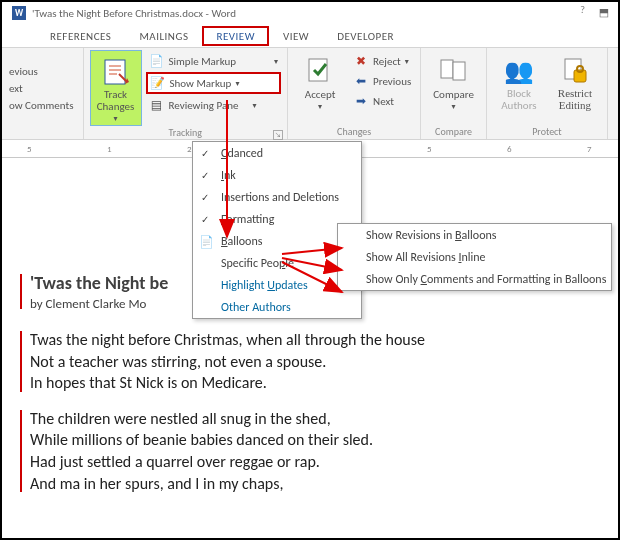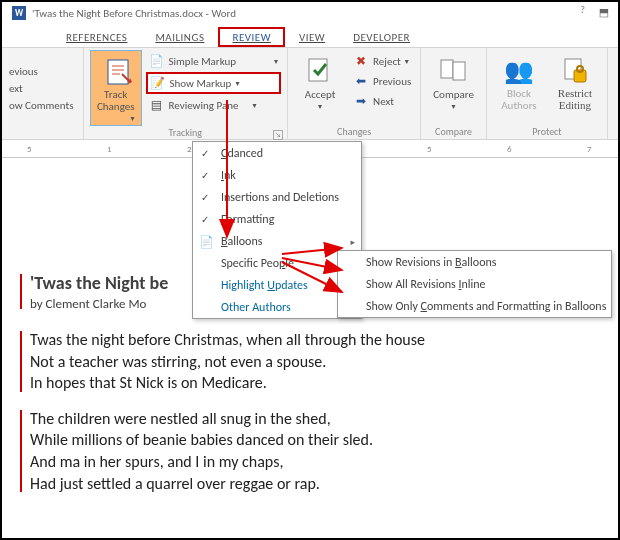--- a/index.html
+++ b/index.html
@@ -53,24 +53,23 @@
     line-height:14px;
     text-align:center;
     font-weight:bold;
     margin-right:6px;
   }
 
   
   .tabs {
     height: 24px;
     display: flex;
-    align-items: flex-end;
+    align-items: center;
     border-bottom: 1px solid #d4d4d4;
-    padding-left: 20px;
-    text-decoration: underline;
+    padding-left: 4px;
   }
   .tabs .ghost-tab { width: 30px; }
   .tab {
     padding: 4px 14px 3px;
     font-size: 11px;
     color: #555;
     letter-spacing: 0.5px;
     position: relative;
   }
   .tab.active {
@@ -123,21 +122,21 @@
     font-size:11px; color:#555;
     white-space:nowrap;
   }
   .big-btn {
     display:flex; flex-direction:column; align-items:center;
     justify-content:flex-start;
     padding: 2px 6px;
     min-width:52px;
     font-size:11px; color:#555;
   }
-  .big-btn.active { background:#fdba74; border:1px solid #7ab6e0;align-items:flex-end; }
+  .big-btn.active { background:#bef264; border:1px solid #7ab6e0; }
   .big-icon { width:32px; height:32px; display:flex; align-items:center; justify-content:center; font-size:24px; margin:2px 0; }
   .tri { font-size:8px; color:#555; }
   .icon-box { width:16px; height:16px; display:inline-flex; align-items:center; justify-content:center; font-size:12px; }
 
   .markup-highlight {
     border:2px solid #c00;
     background:#fff;
     padding:1px 2px;
   }
 
@@ -393,22 +392,22 @@
     <div class="rev-bar"></div>
     <p>Twas the night before Christmas, when all through the house</p>
     <p>Not a teacher was stirring, not even a spouse.</p>
     <p> In hopes that St Nick is on Medicare.</p>
   </div>
 
   <div class="stanza">
     <div class="rev-bar"></div>
     <p>The children were nestled all snug in the shed,</p>
     <p>While millions of beanie babies danced on their sled.</p>
+    <p>Had just settled a quarrel over reggae or rap.</p>
     <p>And ma in her spurs, and I in my chaps,</p>
-    <p>Had just settled a quarrel over reggae or rap.</p>
   </div>
 </div>
 
 <div class="menu" style="left:190px; top:139px; width:170px;">
   <div class="mi">
       <span class="chk">✓</span>
       <span><span class="u">C</span><span>danced</span></span>
     </div>
   <div class="mi">
       <span class="chk">✓</span>
@@ -430,21 +429,21 @@
       <span>Specific Peo<span class="u">p</span>le</span>
     </div>
   <div class="mi disabled">
       <span>Highlight <span class="u">U</span>pdates</span>
     </div>
   <div class="mi disabled">
       <span>Other Authors</span>
     </div>
 </div>
 
-<div class="menu" style="left:335px; top:248px; width:275px;">
+<div class="menu" style="left:335px; top:221px; width:275px;">
   <div class="mi">
       <span>Show Revisions in <span class="u">B</span>alloons</span>
     </div>
   <div class="mi">
       <span>Show All Revisions <span class="u">I</span>nline</span>
     </div>
   <div class="mi">
       <span>Show Only <span class="u">C</span>omments and Formatting in Balloons</span>
     </div>
 </div>

